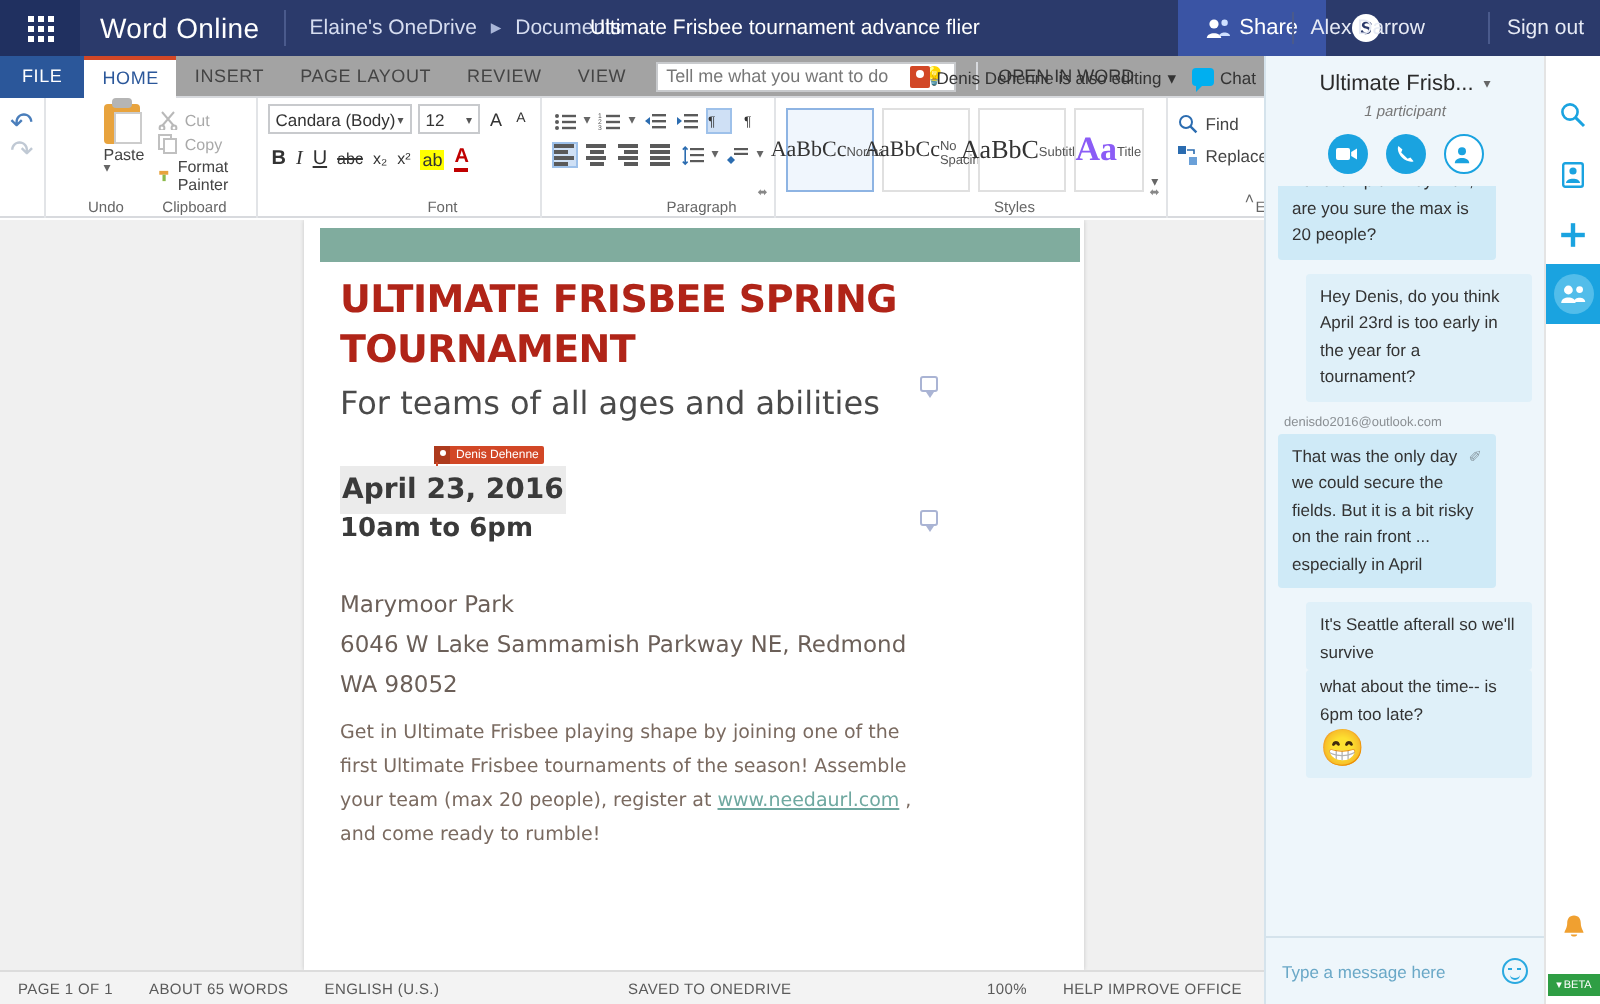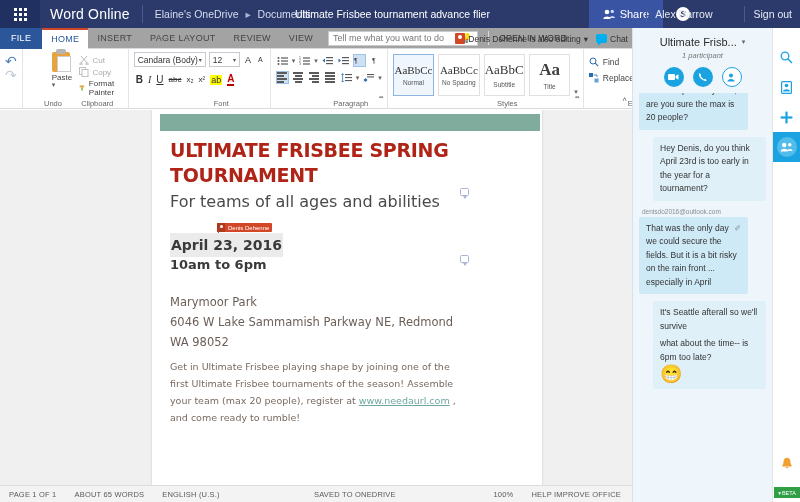--- a/index.html
+++ b/index.html
@@ -125,26 +125,26 @@
   .fcol { color: #c00000; font-weight:bold; border-bottom:2px solid #c00000;}
 
   .parow { display:flex; align-items:center; gap: 3px; }
   .pbtn { width: 13px; height: 13px; display:flex; align-items:center; justify-content:center; cursor:pointer; }
   .pbtn.on { background:#cfe0f5; border:1px solid #9ec1ea;}
   .lines { display:flex; flex-direction:column; gap:1.5px; }
   .lines i { display:block; height:1.5px; background:#5a5a5a; }
 
   .stylebox {
     width: 44px; height: 42px; border:1px solid #e0e0e0; background:#fff;
-    display:flex; flex-direction:column; align-items:center; justify-content:center; cursor:pointer;
+    display:flex; flex-direction:row; align-items:center; justify-content:center; cursor:pointer;
   }
   .stylebox.sel { border:1px solid #8eb4e3; background:#f0f6fd;}
   .stylebox .samp { font-size: 11px; color:#333; font-family:"Liberation Serif",serif;}
   .stylebox .samp.big { font-size: 13px; color:#333;}
-  .stylebox .samp.title { font-size: 17px; color:#404040; font-weight:bold;}
+  .stylebox .samp.title { font-size: 17px; color:#8b5cf6; font-weight:bold;}
   .stylebox .nm { font-size: 6.5px; color:#555; margin-top:3px;}
 
   .edititem { display:flex; align-items:center; gap:4px; font-size:8.5px; color:#444; margin-bottom:6px; cursor:pointer;}
 
   
   .docarea {
     position: absolute; left:0; top:110px; width: 632px; height: 375px;
     background: #f0f0f0; overflow: hidden;
   }
   .page {
@@ -620,20 +620,24 @@
       </div>
       <div class="msg me" style="margin-bottom:0;padding-bottom:2px;">
         <span>It's Seattle afterall so we'll survive</span>
       </div>
       <div class="msg me" style="margin-top:0;padding-top:2px;">
         <span>what about the time-- is 6pm too late?</span>
         <div class="emoji">😁</div>
       </div>
     </div>
 
+    <div class="chat-input">
+      <span class="ph">Type a message here</span>
+      <span class="smiley"></span>
+    </div>
   </div>
 
   <div class="rail">
     <div class="railbtn" style="margin-top:14px;">
       <svg width="13" height="13" viewBox="0 0 13 13">
         <circle cx="5" cy="5" r="3.8" fill="none" stroke="#1aa3e0" stroke-width="1.3"></circle>
         <path d="M7.8 7.8 L12 12" stroke="#1aa3e0" stroke-width="1.5"></path>
       </svg>
     </div>
     <div class="railbtn">

